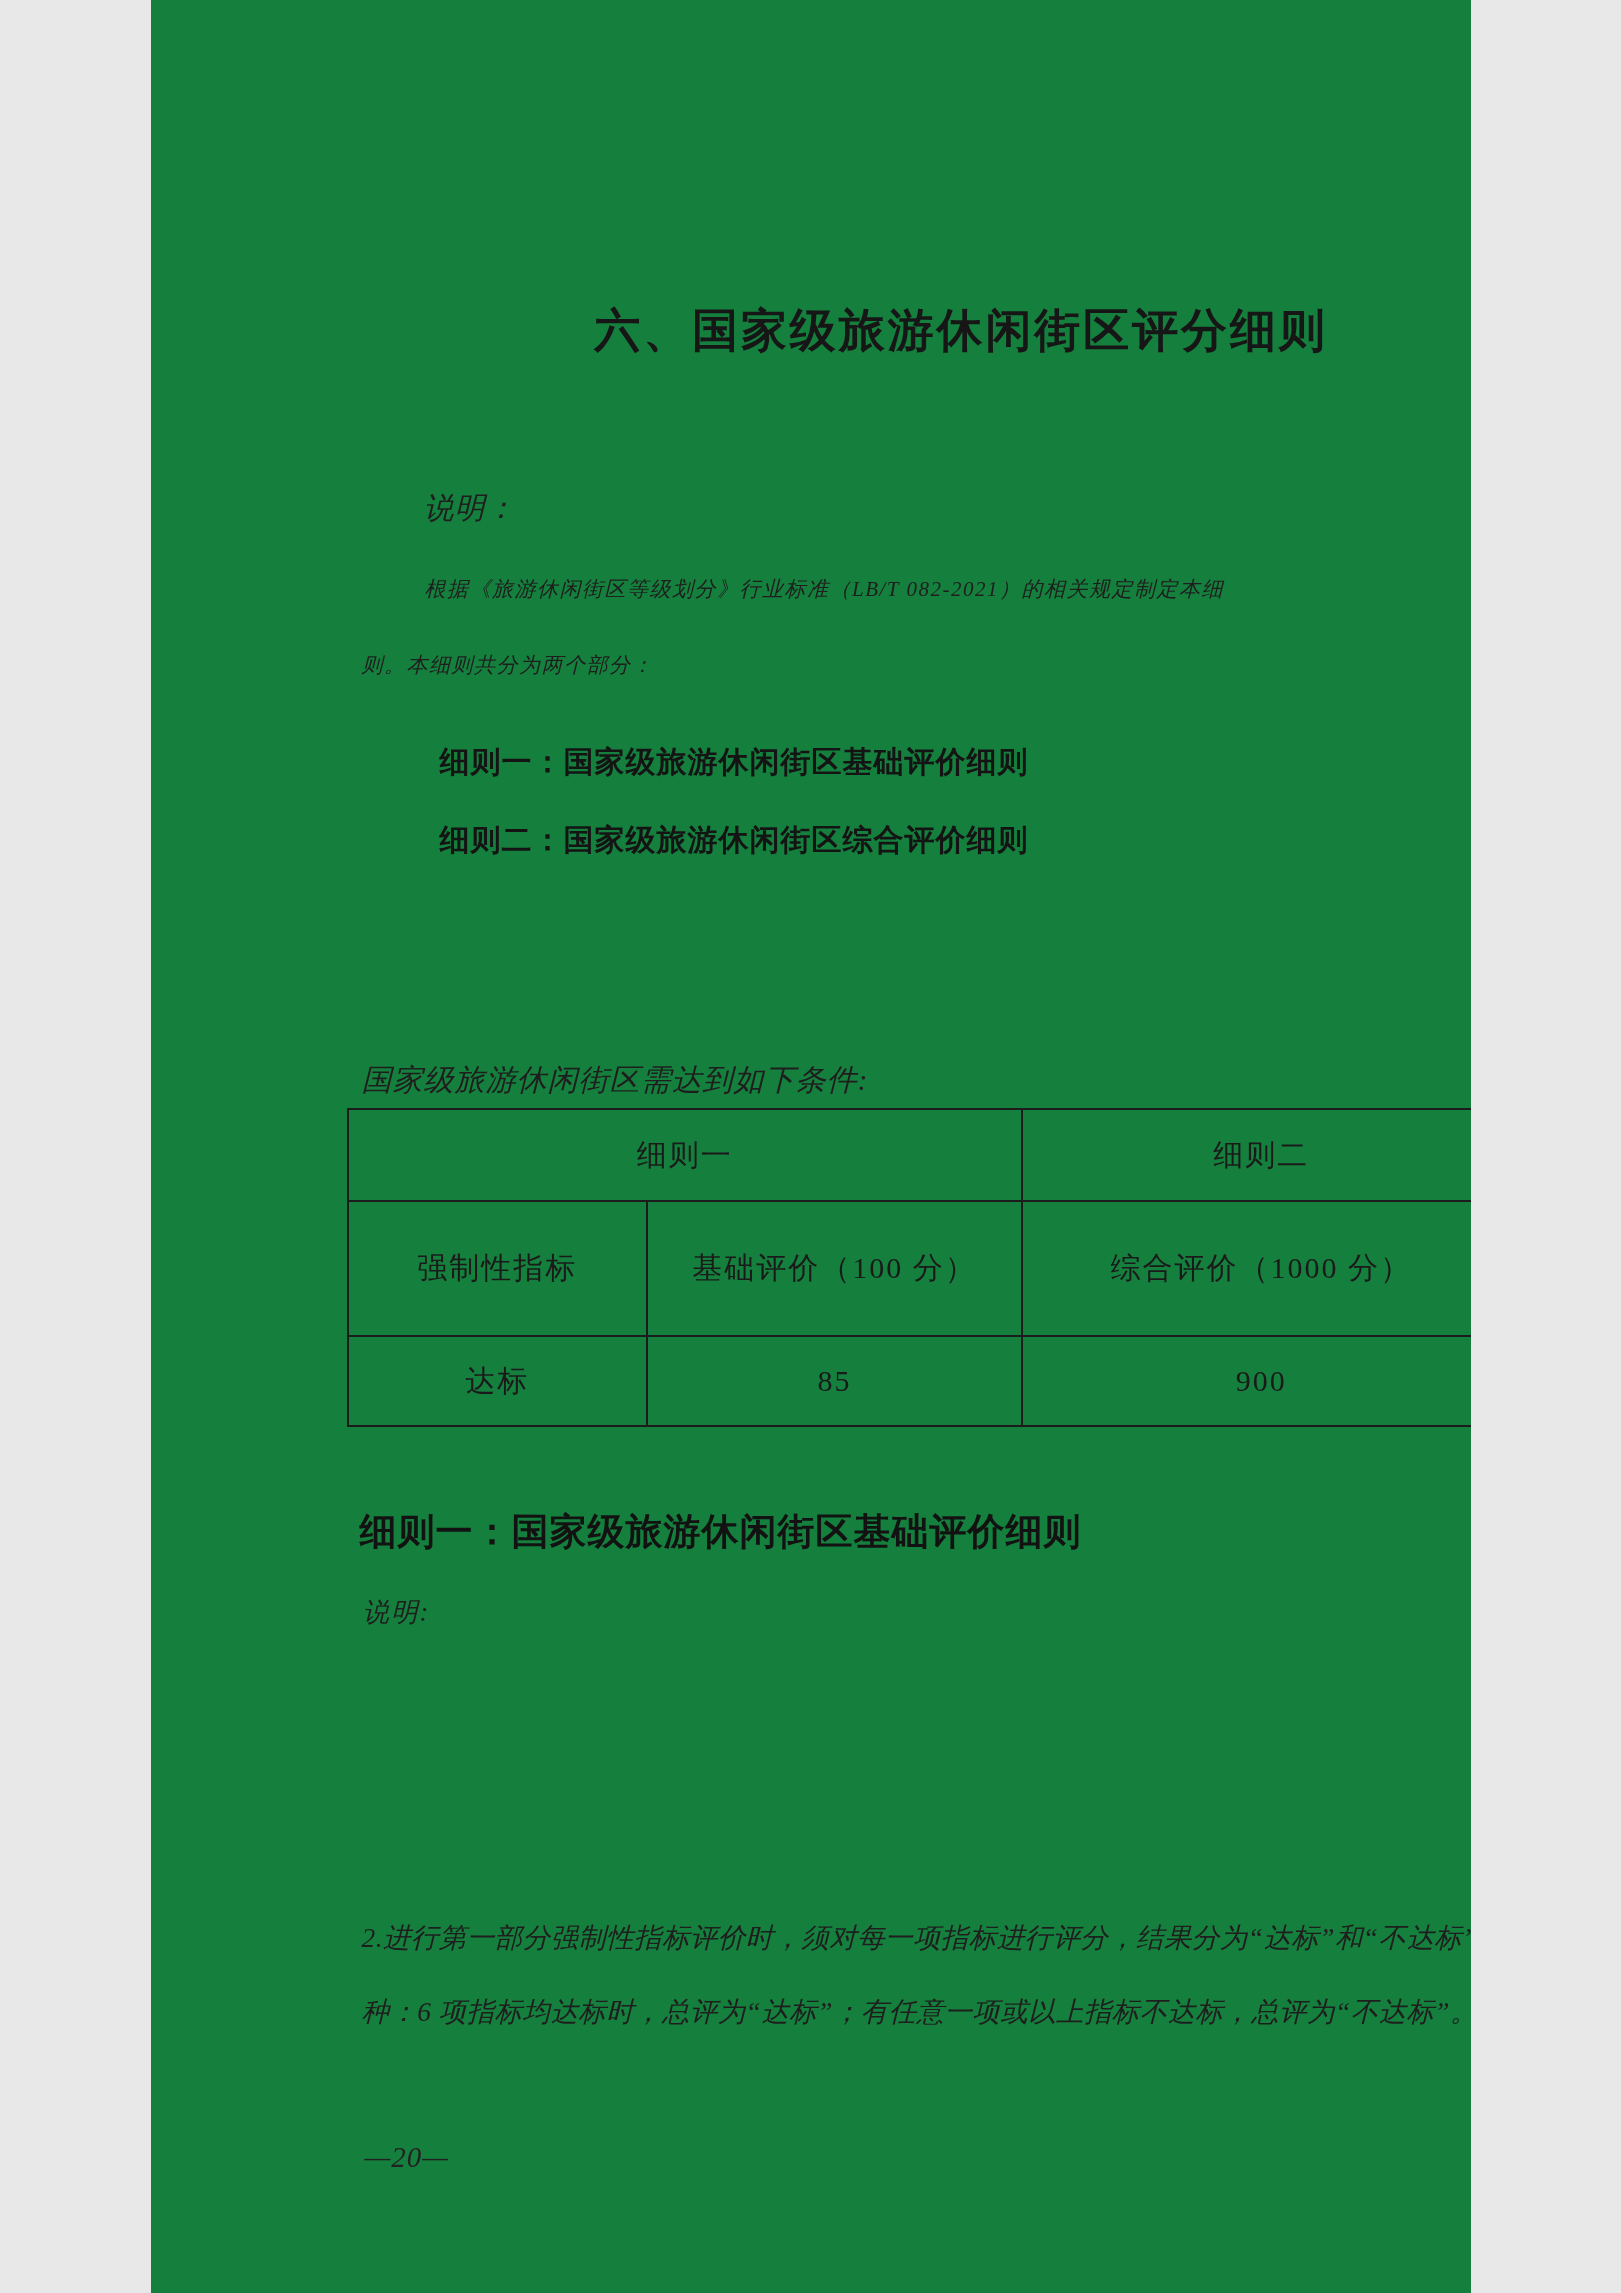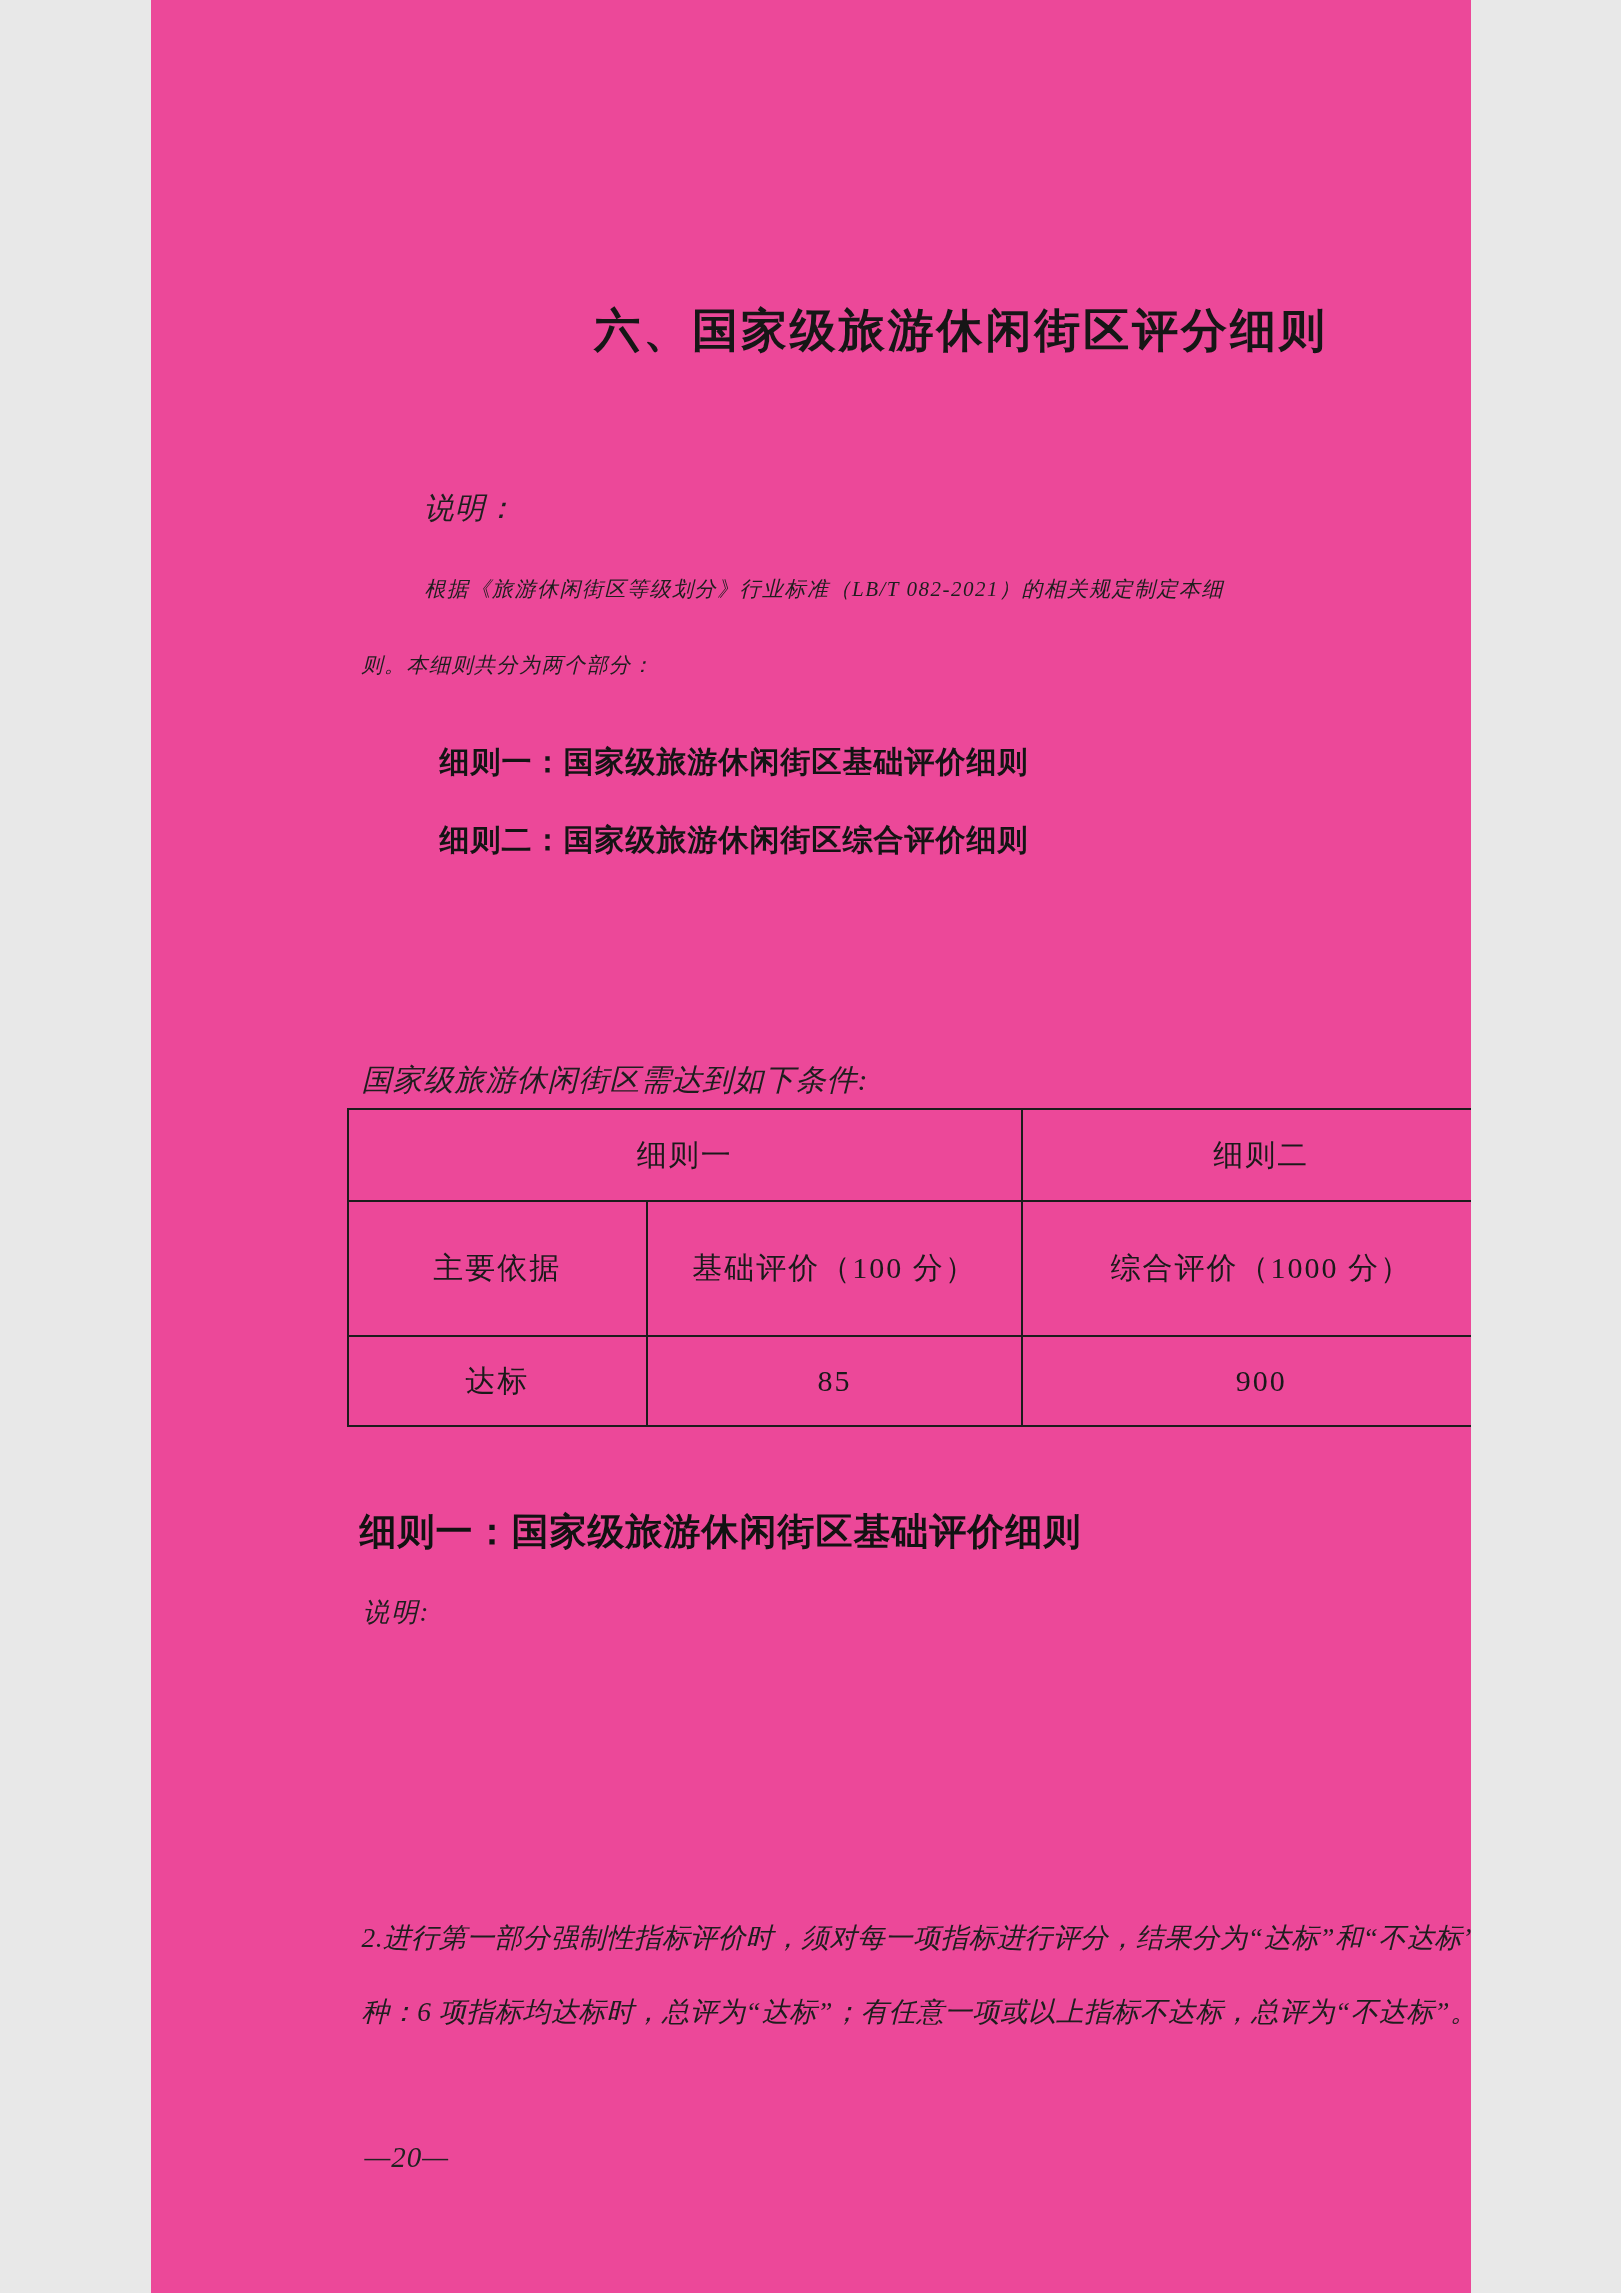--- a/index.html
+++ b/index.html
@@ -5,21 +5,21 @@
   html, body {
     margin: 0;
     padding: 0;
     background: #e8e8e8;
   }
   .page {
     position: relative;
     width: 1320px;
     height: 2294px;
     margin: 0 auto;
-    background: #ec4899;
+    background: #15803d;
     color: #1e1e1e;
     overflow: hidden;
   }
   .serif {
     font-family: "Liberation Serif", "DejaVu Serif", serif;
     font-style: italic;
   }
   .sans {
     font-family: "Liberation Sans", "DejaVu Sans", sans-serif;
   }
@@ -158,21 +158,21 @@
       <col style="width:299px">
       <col style="width:375px">
       <col style="width:478px">
     </colgroup>
     <tbody>
       <tr class="row-header">
         <td colspan="2">细则一</td>
         <td>细则二</td>
       </tr>
       <tr class="row-subheader">
-        <td>主要依据</td>
+        <td>强制性指标</td>
         <td>基础评价（100 分）</td>
         <td>综合评价（1000 分）</td>
       </tr>
       <tr class="row-values">
         <td>达标</td>
         <td>85</td>
         <td>900</td>
       </tr>
     </tbody>
   </table>

